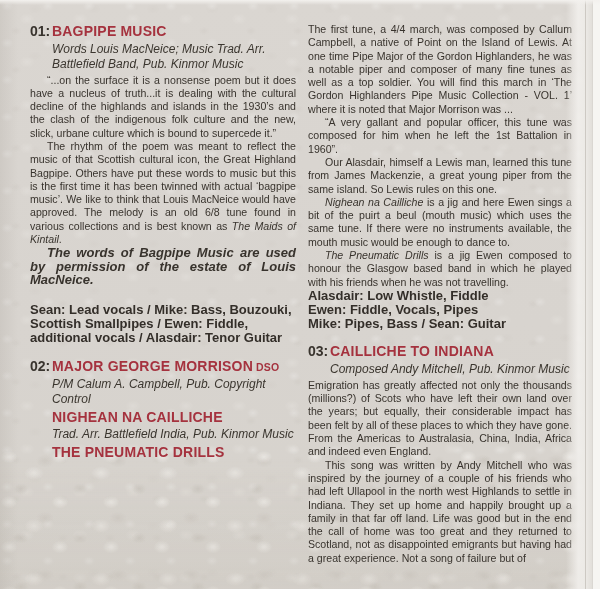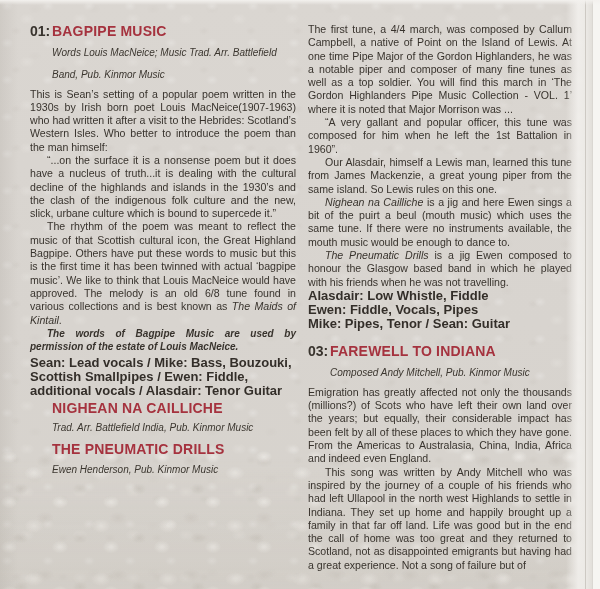--- a/index.html
+++ b/index.html
@@ -60,86 +60,86 @@
   #col-right { left: 308px; width: 264px; }
 
   .para {
     margin: 0;
     font-size: 10.6px;
     line-height: 13.3px;
     text-align: justify;
     color: #38332d;
   }
   .para.indent { text-indent: 17px; }
-  .para.bolditalic { font-weight: bold; font-style: italic; font-size: 10px; }
+  .para.bolditalic { font-weight: bold; font-style: italic; font-size: 13px; }
   .seg.italic { font-style: italic; }
 
   .heading {
     font-weight: bold;
     font-size: 14px;
     line-height: 16.5px;
     color: #a5323e;
     letter-spacing: 0.2px;
     margin: 13px 0 2px 0;
     white-space: nowrap;
   }
   .column > .heading:first-child { margin-top: 0; }
   .h-num { color: #39342e; display: inline-block; width: 22px; letter-spacing: 0; }
   .h-title { color: #a5323e; }
   .h-small { font-size: 10.5px; margin-left: 3px; }
   .heading.sub { padding-left: 22px; margin: 2px 0 1px 0; }
 
   .credit {
     font-style: italic;
-    font-size: 10px;
-    line-height: 22px;
+    font-size: 12px;
+    line-height: 15px;
     color: #3b362f;
     padding-left: 22px;
     margin: 0 0 2px 0;
   }
   .personnel {
     font-weight: bold;
     font-size: 13px;
     line-height: 13.8px;
     color: #332e29;
     text-align: left;
     margin: 0;
   }
-  .personnel.gap-top { margin-top: 3px; }
+  .personnel.gap-top { margin-top: 17px; }
 </style>
 </head>
 <body>
 
 <div class="page">
   <div class="texture"></div>
   <div class="texture-bottom"></div>
 
   <div class="column" id="col-left">
       <div class="heading"><span class="h-num">01:</span><span class="h-title">BAGPIPE MUSIC</span></div>
       <div class="credit">Words Louis MacNeice; Music Trad. Arr. Battlefield Band, Pub. Kinmor Music</div>
-      <p class="para"><span class="seg">This is Sean’s setting of a popular poem written in the 1930s by Irish born poet Louis MacNeice(1907-1963) who had written it after a visit to the Hebrides: Scotland’s Western Isles.  Who better to introduce the poem than the man himself:</span></p>
       <p class="para indent"><span class="seg">“...on the surface it is a nonsense poem but it does have a nucleus of truth...it is dealing with the cultural decline of the highlands and islands in the 1930’s and the clash of the indigenous folk culture and the new, slick, urbane culture which is bound to supercede it.”</span></p>
       <p class="para indent"><span class="seg">The rhythm of the poem was meant to reflect the music of that Scottish cultural icon, the Great Highland Bagpipe.  Others have put these words to music but this is the first time it has been twinned with actual ‘bagpipe music’.  We like to think that Louis MacNeice would have approved.  The melody is an old 6/8 tune found in various collections and is best known as </span><span class="seg italic">The Maids of Kintail</span><span class="seg">.</span></p>
       <p class="para indent bolditalic"><span class="seg">The words of Bagpipe Music are used by permission of the estate of Louis MacNeice.</span></p>
       <div class="personnel gap-top">Sean: Lead vocals / Mike: Bass, Bouzouki, Scottish Smallpipes / Ewen: Fiddle, additional vocals / Alasdair: Tenor Guitar</div>
+      <div class="heading"><span class="h-num">02:</span><span class="h-title">MAJOR GEORGE MORRISON</span><span class="h-title h-small">DSO</span></div>
+      <div class="credit">P/M Calum A. Campbell, Pub. Copyright Control</div>
       <div class="heading sub"><span class="h-title">NIGHEAN NA CAILLICHE</span></div>
       <div class="credit">Trad. Arr. Battlefield India, Pub. Kinmor Music</div>
       <div class="heading sub"><span class="h-title">THE PNEUMATIC DRILLS</span></div>
-      <div class="credit">Ewen Henderson, Pub. Kinmor Music</div>
     </div>
   <div class="column" id="col-right">
       <p class="para"><span class="seg">The first tune, a 4/4 march, was composed by Callum Campbell, a native of Point on the Island of Lewis.  At one time Pipe Major of the Gordon Highlanders, he was a notable piper and composer of many fine tunes as well as a top soldier.  You will find this march in ‘The Gordon Highlanders Pipe Music Collection - VOL. 1’ where it is noted that Major Morrison was ...</span></p>
       <p class="para indent"><span class="seg">“A very gallant and popular officer, this tune was composed for him when he left the 1st Battalion in 1960”.</span></p>
       <p class="para indent"><span class="seg">Our Alasdair, himself a Lewis man, learned this tune from James Mackenzie, a great young piper from the same island.  So Lewis rules on this one.</span></p>
       <p class="para indent"><span class="seg italic">Nighean na Cailliche</span><span class="seg"> is a jig and here Ewen sings a bit of the puirt a beul (mouth music) which uses the same tune.  If there were no instruments available, the mouth music would be enough to dance to.</span></p>
       <p class="para indent"><span class="seg italic">The Pneumatic Drills</span><span class="seg"> is a jig Ewen composed to honour the Glasgow based band in which he played with his friends when he was not travelling.</span></p>
       <div class="personnel">Alasdair: Low Whistle, Fiddle</div>
       <div class="personnel">Ewen: Fiddle, Vocals, Pipes</div>
-      <div class="personnel">Mike: Pipes, Tenor  /  Sean: Guitar</div>
-      <div class="heading"><span class="h-num">03:</span><span class="h-title">FAREWELL TO INDIANA</span></div>
+      <div class="personnel">Mike: Pipes, Bass  /  Sean: Guitar</div>
+      <div class="heading"><span class="h-num">03:</span><span class="h-title">CAILLICHE TO INDIANA</span></div>
       <div class="credit">Composed Andy Mitchell, Pub. Kinmor Music</div>
       <p class="para"><span class="seg">Emigration has greatly affected not only the thousands (millions?) of Scots who have left their own land over the years; but equally, their considerable impact has been felt by all of these places to which they have gone.  From the Americas to Australasia, China, India, Africa and indeed even England.</span></p>
       <p class="para indent"><span class="seg">This song was written by Andy Mitchell who was inspired by the journey of a couple of his friends who had left Ullapool in the north west Highlands to settle in Indiana.  They set up home and happily brought up a family in that far off land.  Life was good but in the end the call of home was too great and they returned to Scotland, not as disappointed emigrants but having had a great experience.  Not a song of failure but of</span></p>
     </div>
 
   <div class="left-vignette"></div>
   <div class="fold-highlight"></div>
   <div class="fold-crease"></div>
   <div class="page-edge"></div>
   <div class="top-edge"></div>

